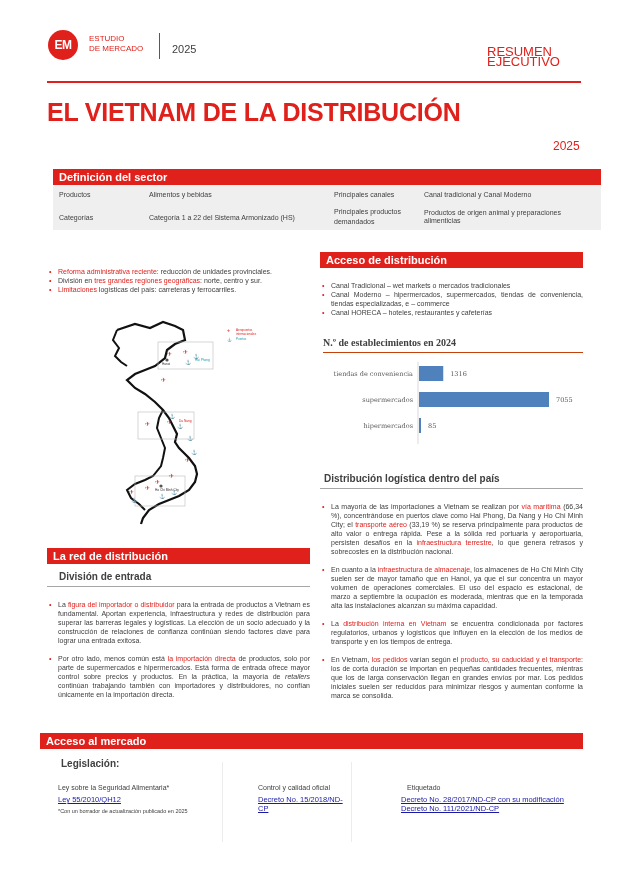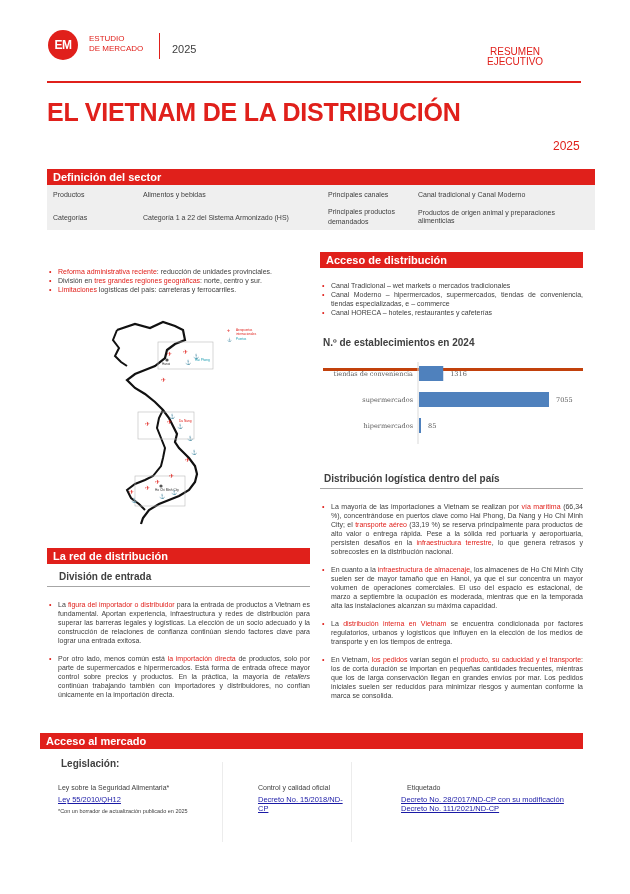--- a/index.html
+++ b/index.html
@@ -5,45 +5,45 @@
   * { box-sizing: border-box; margin: 0; padding: 0; }
   html, body { width: 630px; height: 894px; background: #ffffff; overflow: hidden; }
   body { font-family: "Liberation Sans", sans-serif; color: #404040; position: relative; }
   .abs { position: absolute; }
 
   
   .logo-circle { left: 48px; top: 30px; width: 30px; height: 30px; border-radius: 50%; background: #e0201b; color: #fff; font-weight: bold; font-size: 12px; display: flex; align-items: center; justify-content: center; letter-spacing: -0.5px; }
   .logo-text { left: 89px; top: 34px; font-size: 8px; line-height: 10px; color: #e0201b; }
   .logo-sep { left: 159px; top: 33px; width: 1px; height: 26px; background: #e0201b; }
   .logo-year { left: 172px; top: 43px; font-size: 11px; color: #404040; }
-  .summary-tag { left: 487px; top: 47px; font-size: 10px; line-height: 10px; color: #e0201b; text-align: center; }
+  .summary-tag { left: 487px; top: 47px; font-size: 13px; line-height: 10px; color: #e0201b; }
   .top-rule { left: 47px; top: 81px; width: 534px; height: 2px; background: #e0201b; }
   .main-title { left: 47px; top: 98px; font-size: 25px; line-height: 28px; font-weight: bold; color: #e0201b; letter-spacing: -0.2px; }
   .title-year { left: 553px; top: 139px; font-size: 12px; color: #e0201b; }
 
   
   .bar-head { background: #e0201b; color: #fff; font-weight: bold; font-size: 11px; height: 16px; line-height: 16px; padding-left: 6px; }
   .sub-head { font-weight: bold; font-size: 10px; color: #404040; border-bottom: 1px solid #a6a6a6; padding: 0 0 4px 4px; }
 
   
-  .def { left: 47px; top: 169px; width: 548px; }
+  .def { left: 53px; top: 169px; width: 548px; }
   .def-table { background: #efefef; display: grid; grid-template-columns: 90px 185px 90px 171px; font-size: 7px; color: #404040; }
   .def-table div { padding: 4px 6px; display: flex; align-items: center; }
 
   
   ul.bl { list-style: none; font-size: 7px; line-height: 9px; color: #404040; }
   ul.bl li { position: relative; padding-left: 11px; text-align: justify; }
   ul.bl li::before { content: "•"; position: absolute; left: 2px; top: 0; color: #e0201b; }
   .hl { color: #e0201b; }
 
   .geo { left: 47px; top: 252px; width: 263px; }
   .canales { left: 320px; top: 252px; width: 263px; }
 
   
-  .chart-title { left: 323px; top: 337px; font-size: 10px; font-weight: bold; color: #404040; width: 260px; border-bottom: 3px solid #c2410c; padding-bottom: 20px; }
+  .chart-title { left: 323px; top: 337px; font-size: 10px; font-weight: bold; color: #404040; width: 260px; border-bottom: 1px solid #c2410c; padding-bottom: 4px; font-family: Liberation Serif, serif; }
 
   
   .logi { left: 320px; top: 473px; width: 263px; }
 
   
   .redsec { left: 47px; top: 548px; width: 263px; }
 
   
   .acceso { left: 40px; top: 733px; width: 543px; }
   .acc-col { position: absolute; top: 758px; font-size: 7px; color: #404040; }

